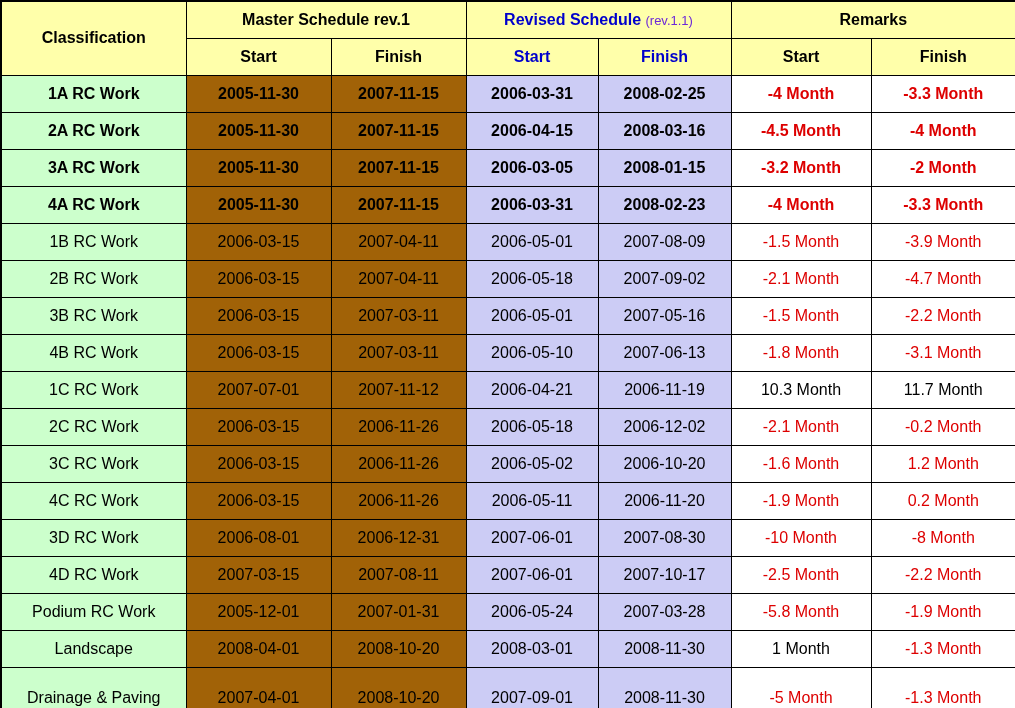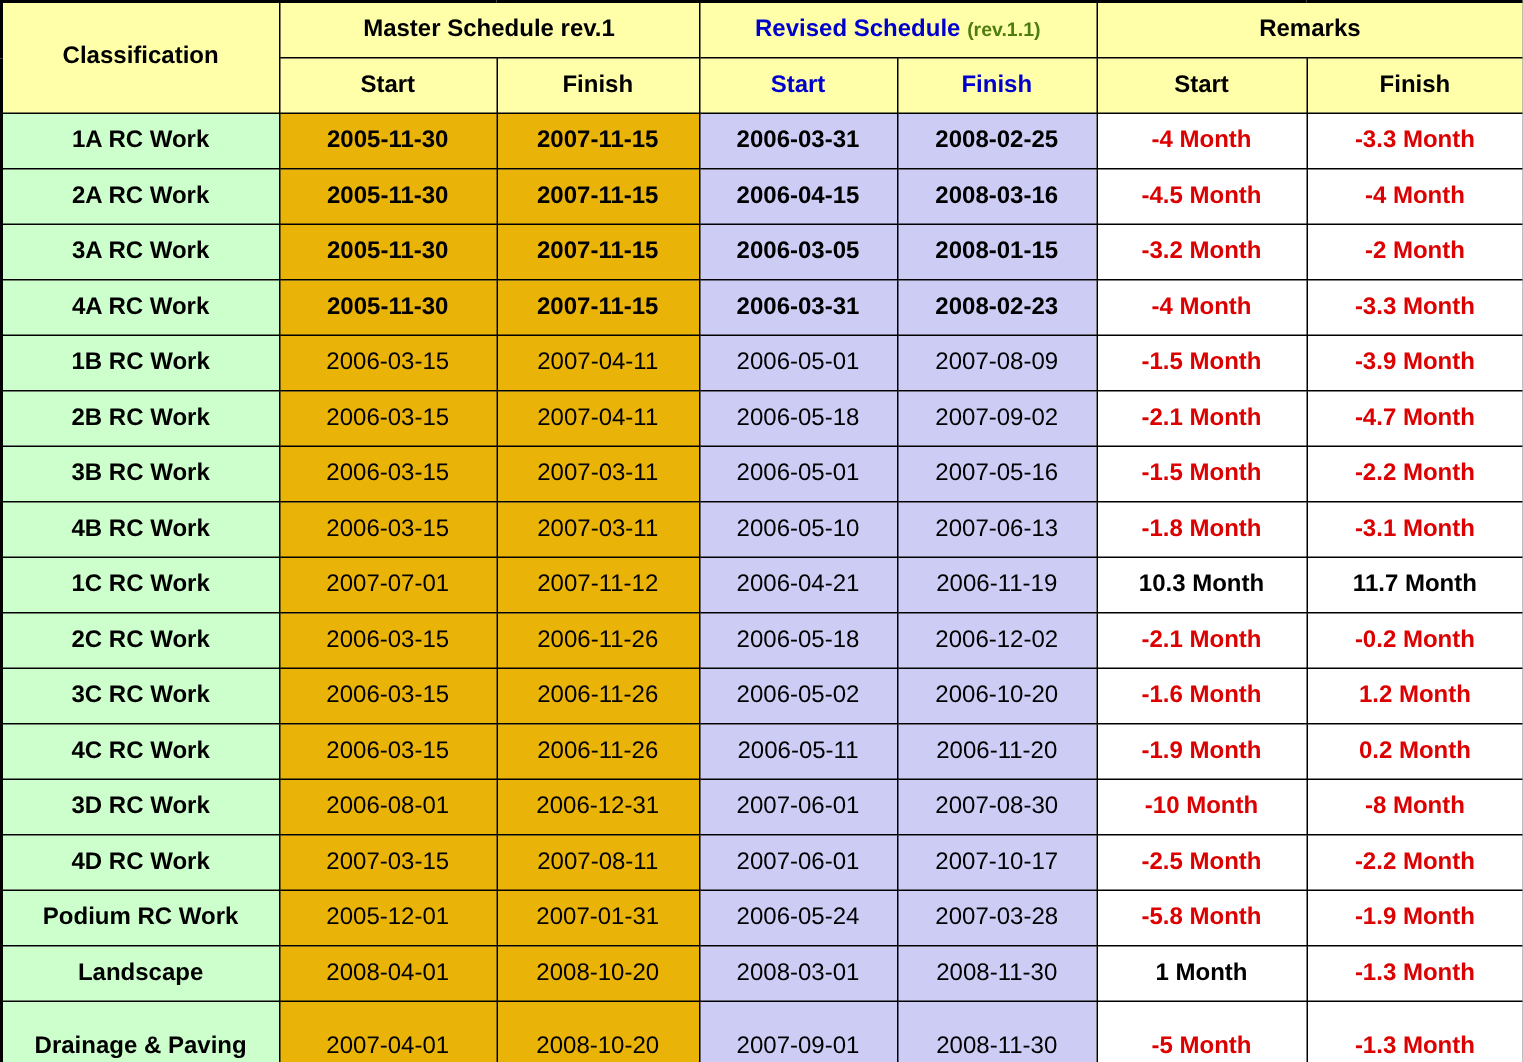--- a/index.html
+++ b/index.html
@@ -45,44 +45,43 @@
   thead th {
     background: #ffffaa;
     font-weight: bold;
     font-size: 17px;
     height: 36px;
   }
   thead th.blue   { color: #0000cc; }
   thead th.black  { color: #000000; margin-left: 44px; }
   th .rev-sub {
     font-size: 13px;
-    font-weight: bold;
-    color: #4d7c0f;
+    font-weight: normal;
+    color: #6d28d9;
   }
   th.classification-head {
     font-size: 18px;
   }
 
   
   tbody td { height: 36px; }
 
   td.cls {
     background: #ccffcc;
     text-align: center;
     font-size: 16px;
-    font-weight: bold;
   }
   td.cls.left {
     text-align: left;
     padding-left: 12px;
     white-space: normal;
   }
-  td.master   { background: #eab308; color: #000000; }
+  td.master   { background: #a16207; color: #000000; }
   td.revised  { background: #ccccf5; color: #000000; }
-  td.remark   { background: #ffffff; font-weight: bold; }
+  td.remark   { background: #ffffff; }
 
   tr.bold td { font-weight: bold; }
 
   .neg { color: #dd0000; }
   .pos { color: #000000; }
 
   
   tr.group-end td { border-bottom: 3px solid #000000; }
   thead tr.head-bottom th { border-bottom: 3px solid #000000; }
 

